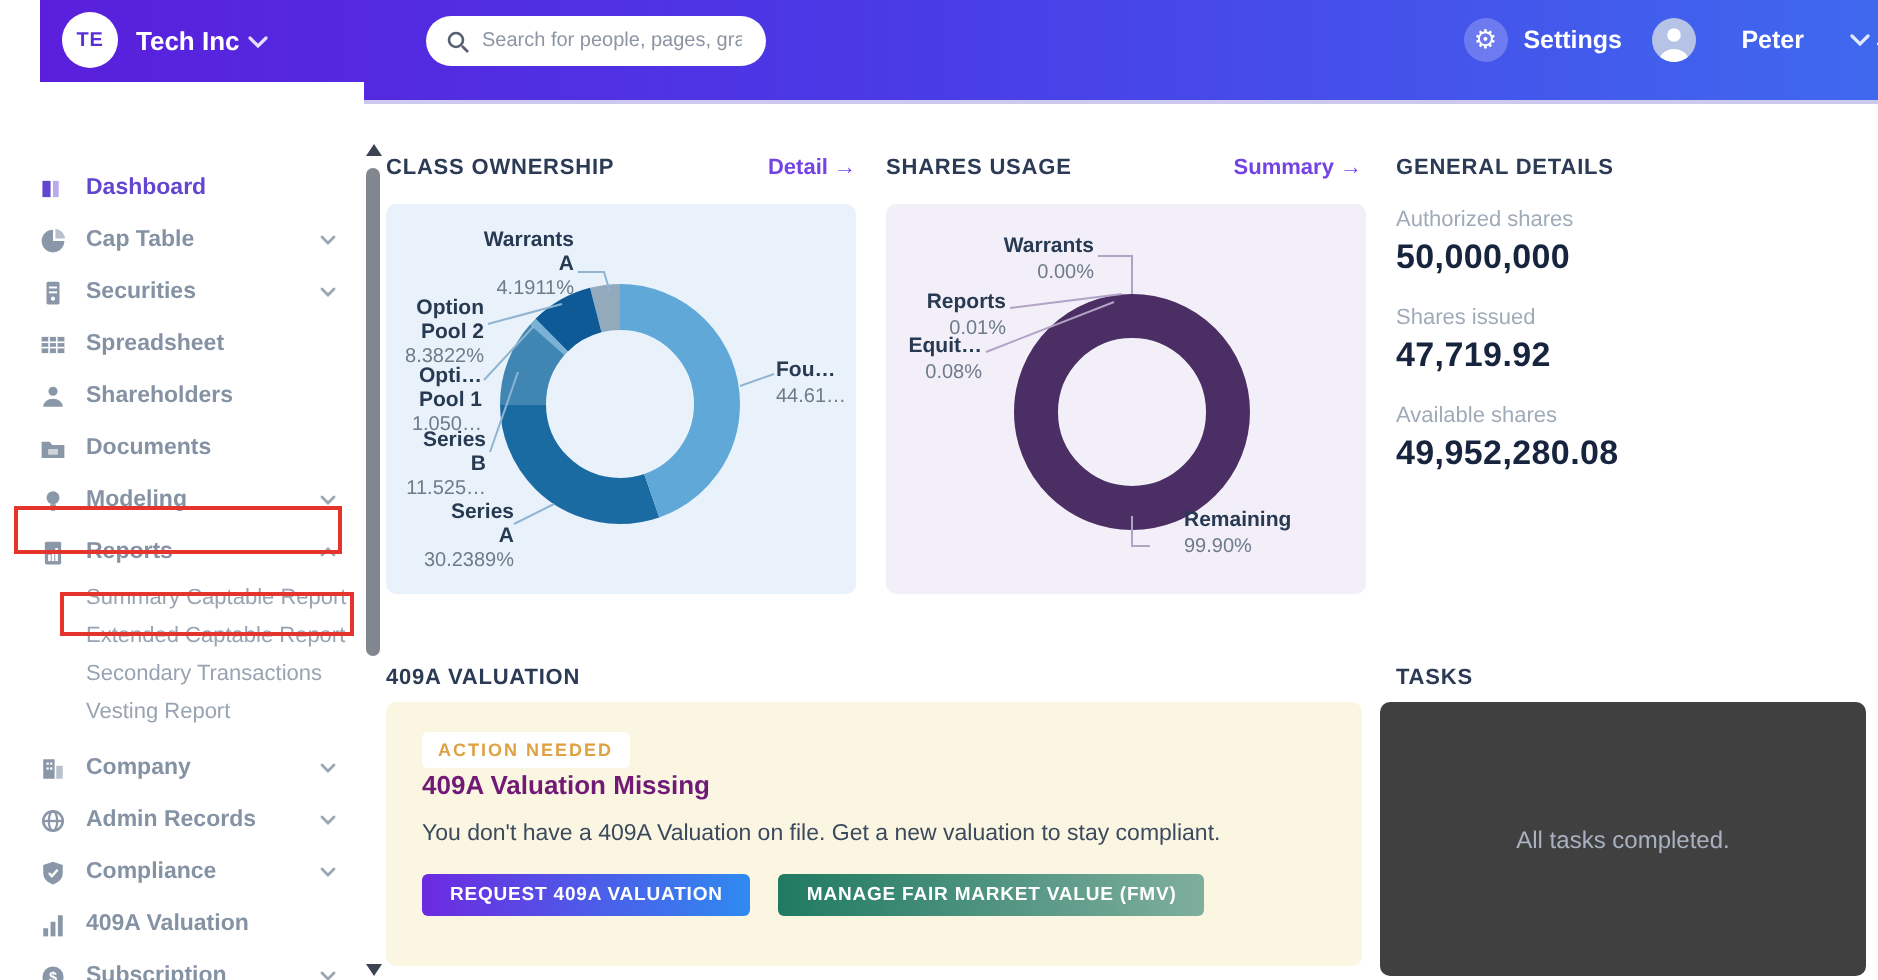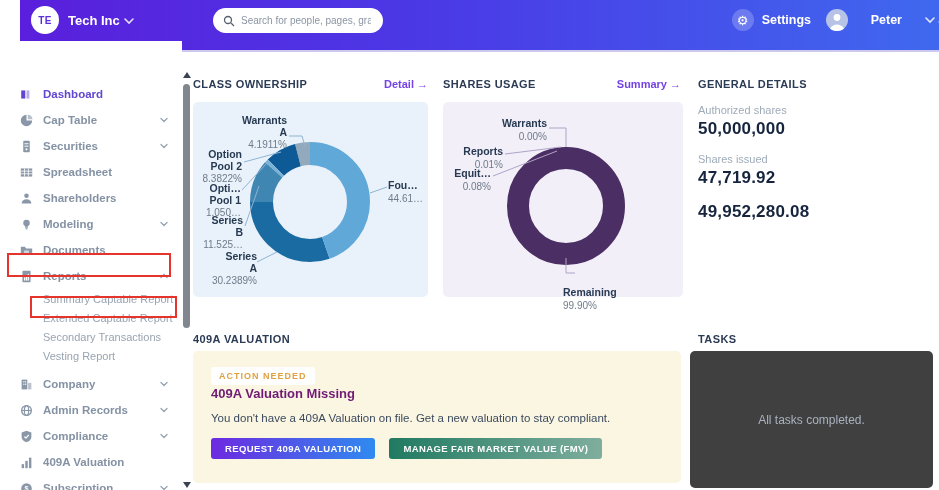--- a/index.html
+++ b/index.html
@@ -182,35 +182,35 @@
     </div>
     <div class="nav-item">
       <svg class="icon" viewBox="0 0 16 16">
         <circle cx="8" cy="4.5" r="2.8" fill="#8a97a8"></circle>
         <path d="M2 14 a6 5 0 0 1 12 0 Z" fill="#8a97a8"></path>
       </svg>
       <span class="lbl">Shareholders</span>
     </div>
     <div class="nav-item">
       <svg class="icon" viewBox="0 0 16 16">
+        <path d="M1 3.5 h5 l1.5 2 H15 v8 H1 Z" fill="#8a97a8"></path>
+        <rect x="5" y="8" width="6" height="3.5" fill="#fff" opacity=".6"></rect>
+      </svg>
+      <span class="lbl">Documents</span>
+    </div>
+    <div class="nav-item">
+      <svg class="icon" viewBox="0 0 16 16">
         <circle cx="8" cy="6" r="4" fill="#8a97a8"></circle>
         <rect x="6.3" y="10" width="3.4" height="2" fill="#8a97a8"></rect>
         <rect x="6.8" y="12.6" width="2.4" height="1.4" fill="#8a97a8"></rect>
       </svg>
       <span class="lbl">Modeling</span>
       <svg width="8" height="8">
           <polyline points="1,2.5 4,5.5 7,2.5" class="chev-gray"></polyline>
         </svg>
-    </div>
-    <div class="nav-item">
-      <svg class="icon" viewBox="0 0 16 16">
-        <path d="M1 3.5 h5 l1.5 2 H15 v8 H1 Z" fill="#8a97a8"></path>
-        <rect x="5" y="8" width="6" height="3.5" fill="#fff" opacity=".6"></rect>
-      </svg>
-      <span class="lbl">Documents</span>
     </div>
     <div class="nav-item">
       <svg class="icon" viewBox="0 0 16 16">
         <rect x="3" y="1" width="10" height="14" rx="1" fill="#8a97a8"></rect>
         <rect x="5" y="9" width="1.6" height="4" fill="#fff"></rect>
         <rect x="7.2" y="7" width="1.6" height="6" fill="#fff"></rect>
         <rect x="9.4" y="5" width="1.6" height="8" fill="#fff"></rect>
       </svg>
       <span class="lbl">Reports</span>
       <svg width="8" height="8">
@@ -362,37 +362,38 @@
       <span class="pc">0.00%</span>
     </div>
     <div class="callout ta-r" style="right:180px; top:44px;">
       <span class="nm">Reports</span>
       <span class="pc">0.01%</span>
     </div>
     <div class="callout ta-r" style="right:192px; top:66px;">
       <span class="nm">Equit…</span>
       <span class="pc">0.08%</span>
     </div>
-    <div class="callout" style="left:120px; top:153px;margin-top:32px;">
+    <div class="callout" style="left:149px; top:153px;">
       <span class="nm">Remaining</span>
       <span class="pc">99.90%</span>
     </div>
   </div>
 
   <div class="gd">
     <div class="sec-title" style="position:static;">GENERAL DETAILS</div>
     <div class="gd-row">
       <div class="gd-label">Authorized shares</div>
       <div class="gd-value">50,000,000</div>
     </div>
     <div class="gd-row">
       <div class="gd-label">Shares issued</div>
       <div class="gd-value">47,719.92</div>
     </div>
     <div class="gd-row">
+      <div class="gd-label">Available shares</div>
       <div class="gd-value">49,952,280.08</div>
     </div>
   </div>
 
   <div class="sec-title" style="left:193px; top:333px;">409A VALUATION</div>
   <div class="panel panel-val">
     <span class="badge">ACTION NEEDED</span>
     <div class="val-heading">409A Valuation Missing</div>
     <div class="val-body">You don't have a 409A Valuation on file. Get a new valuation to stay compliant.</div>
     <div class="val-btns">

